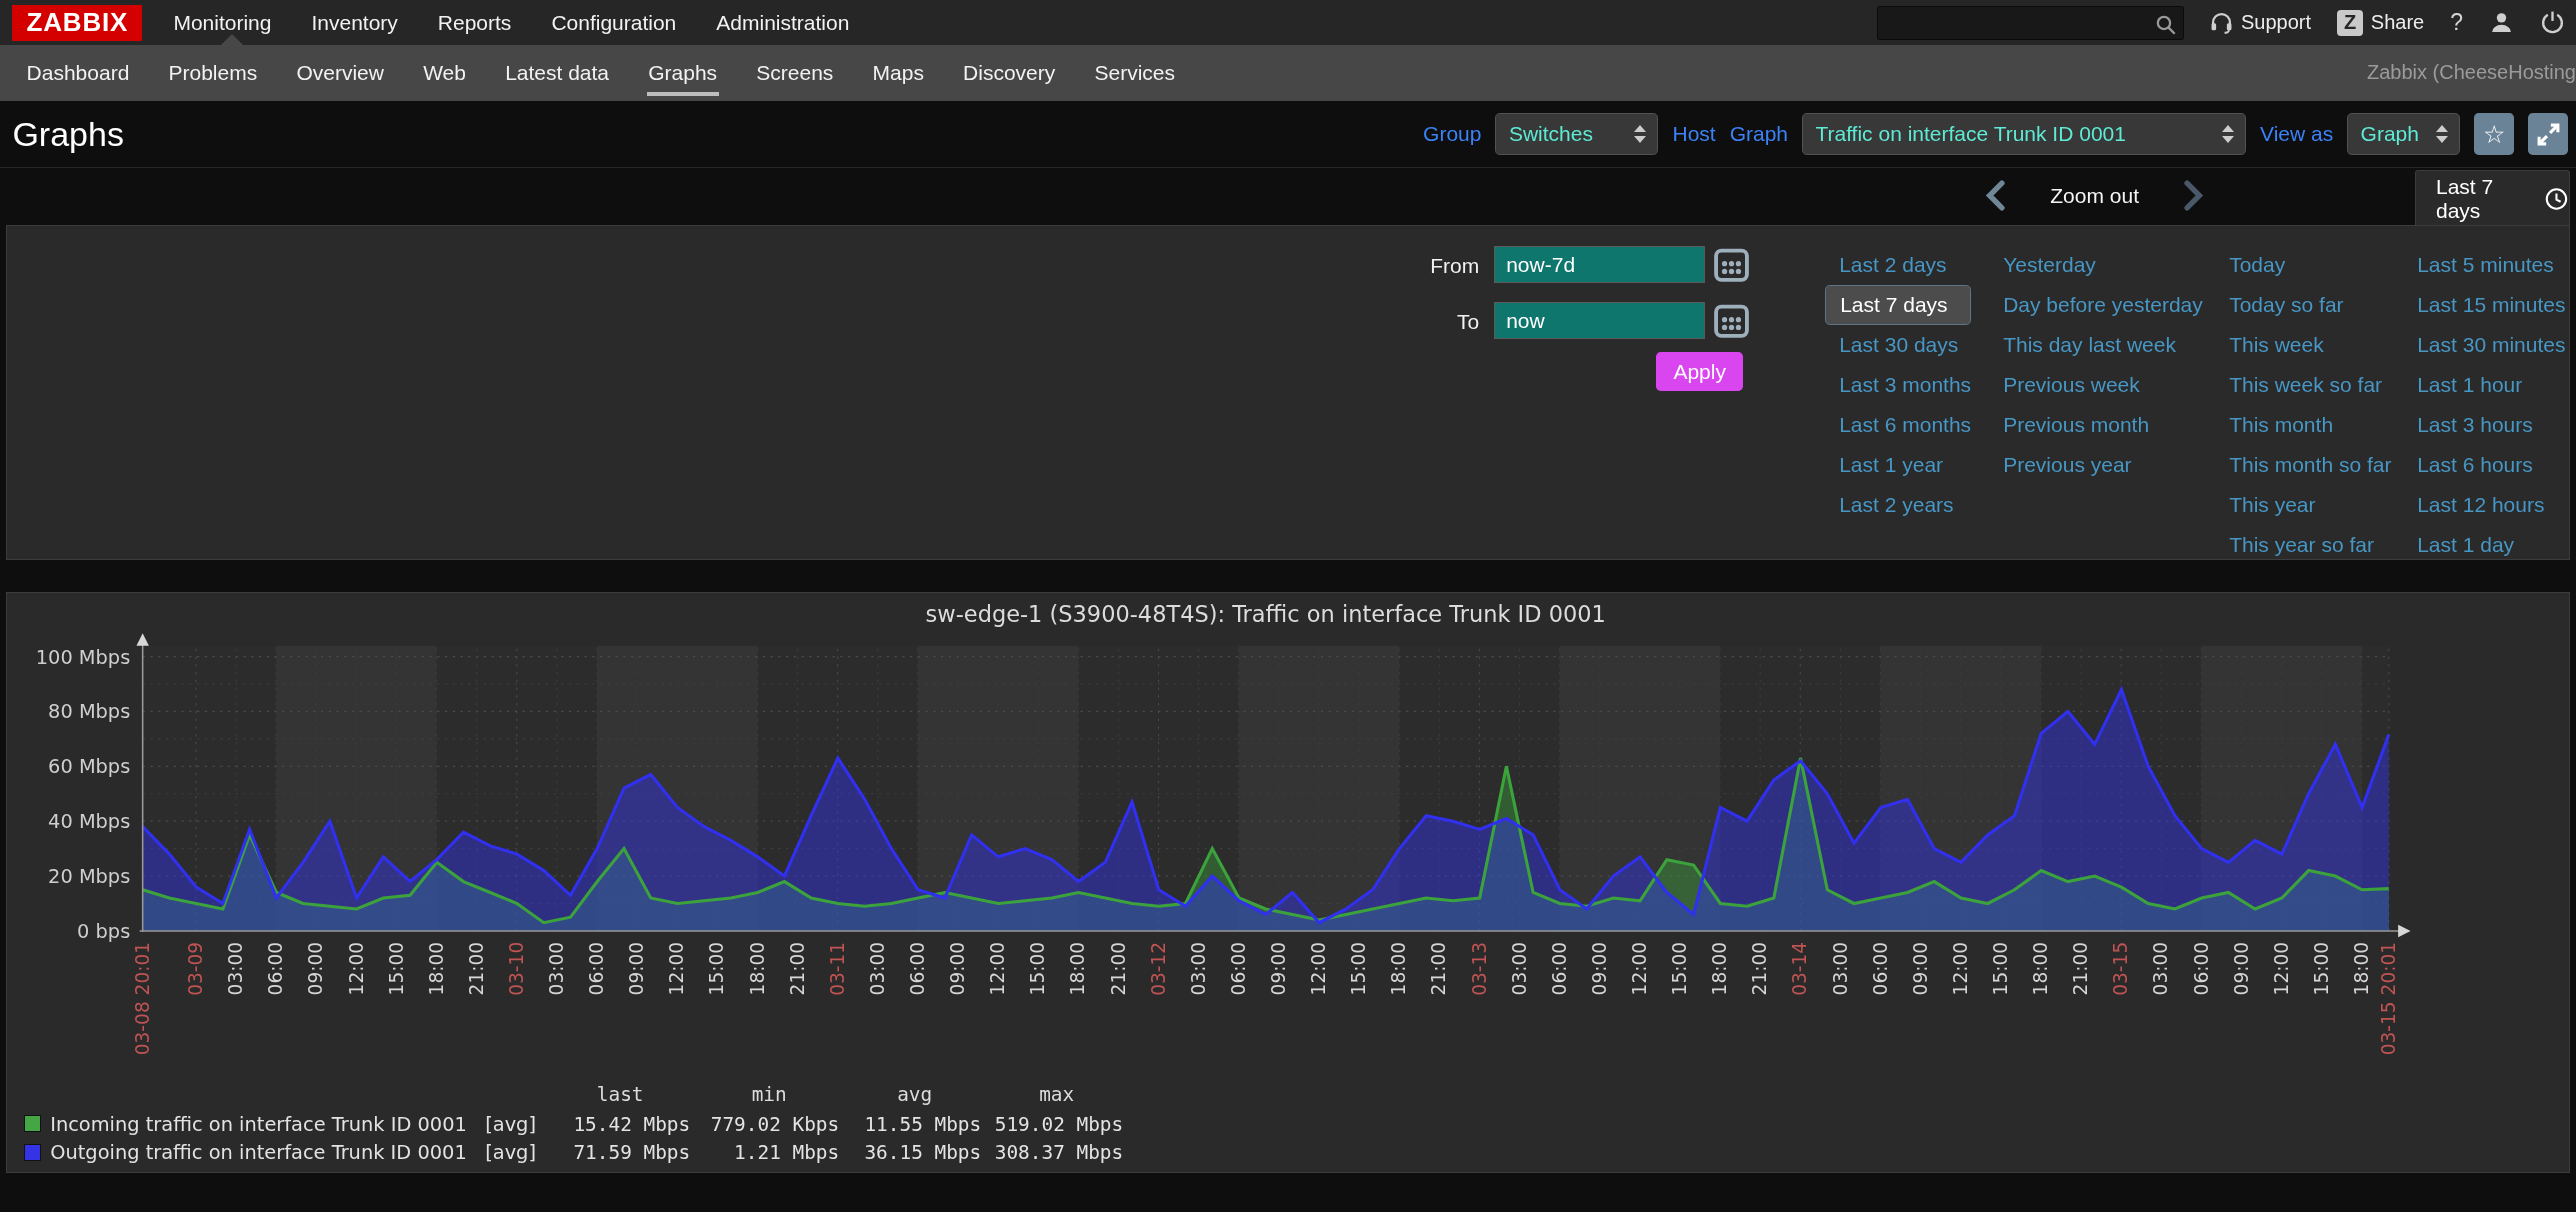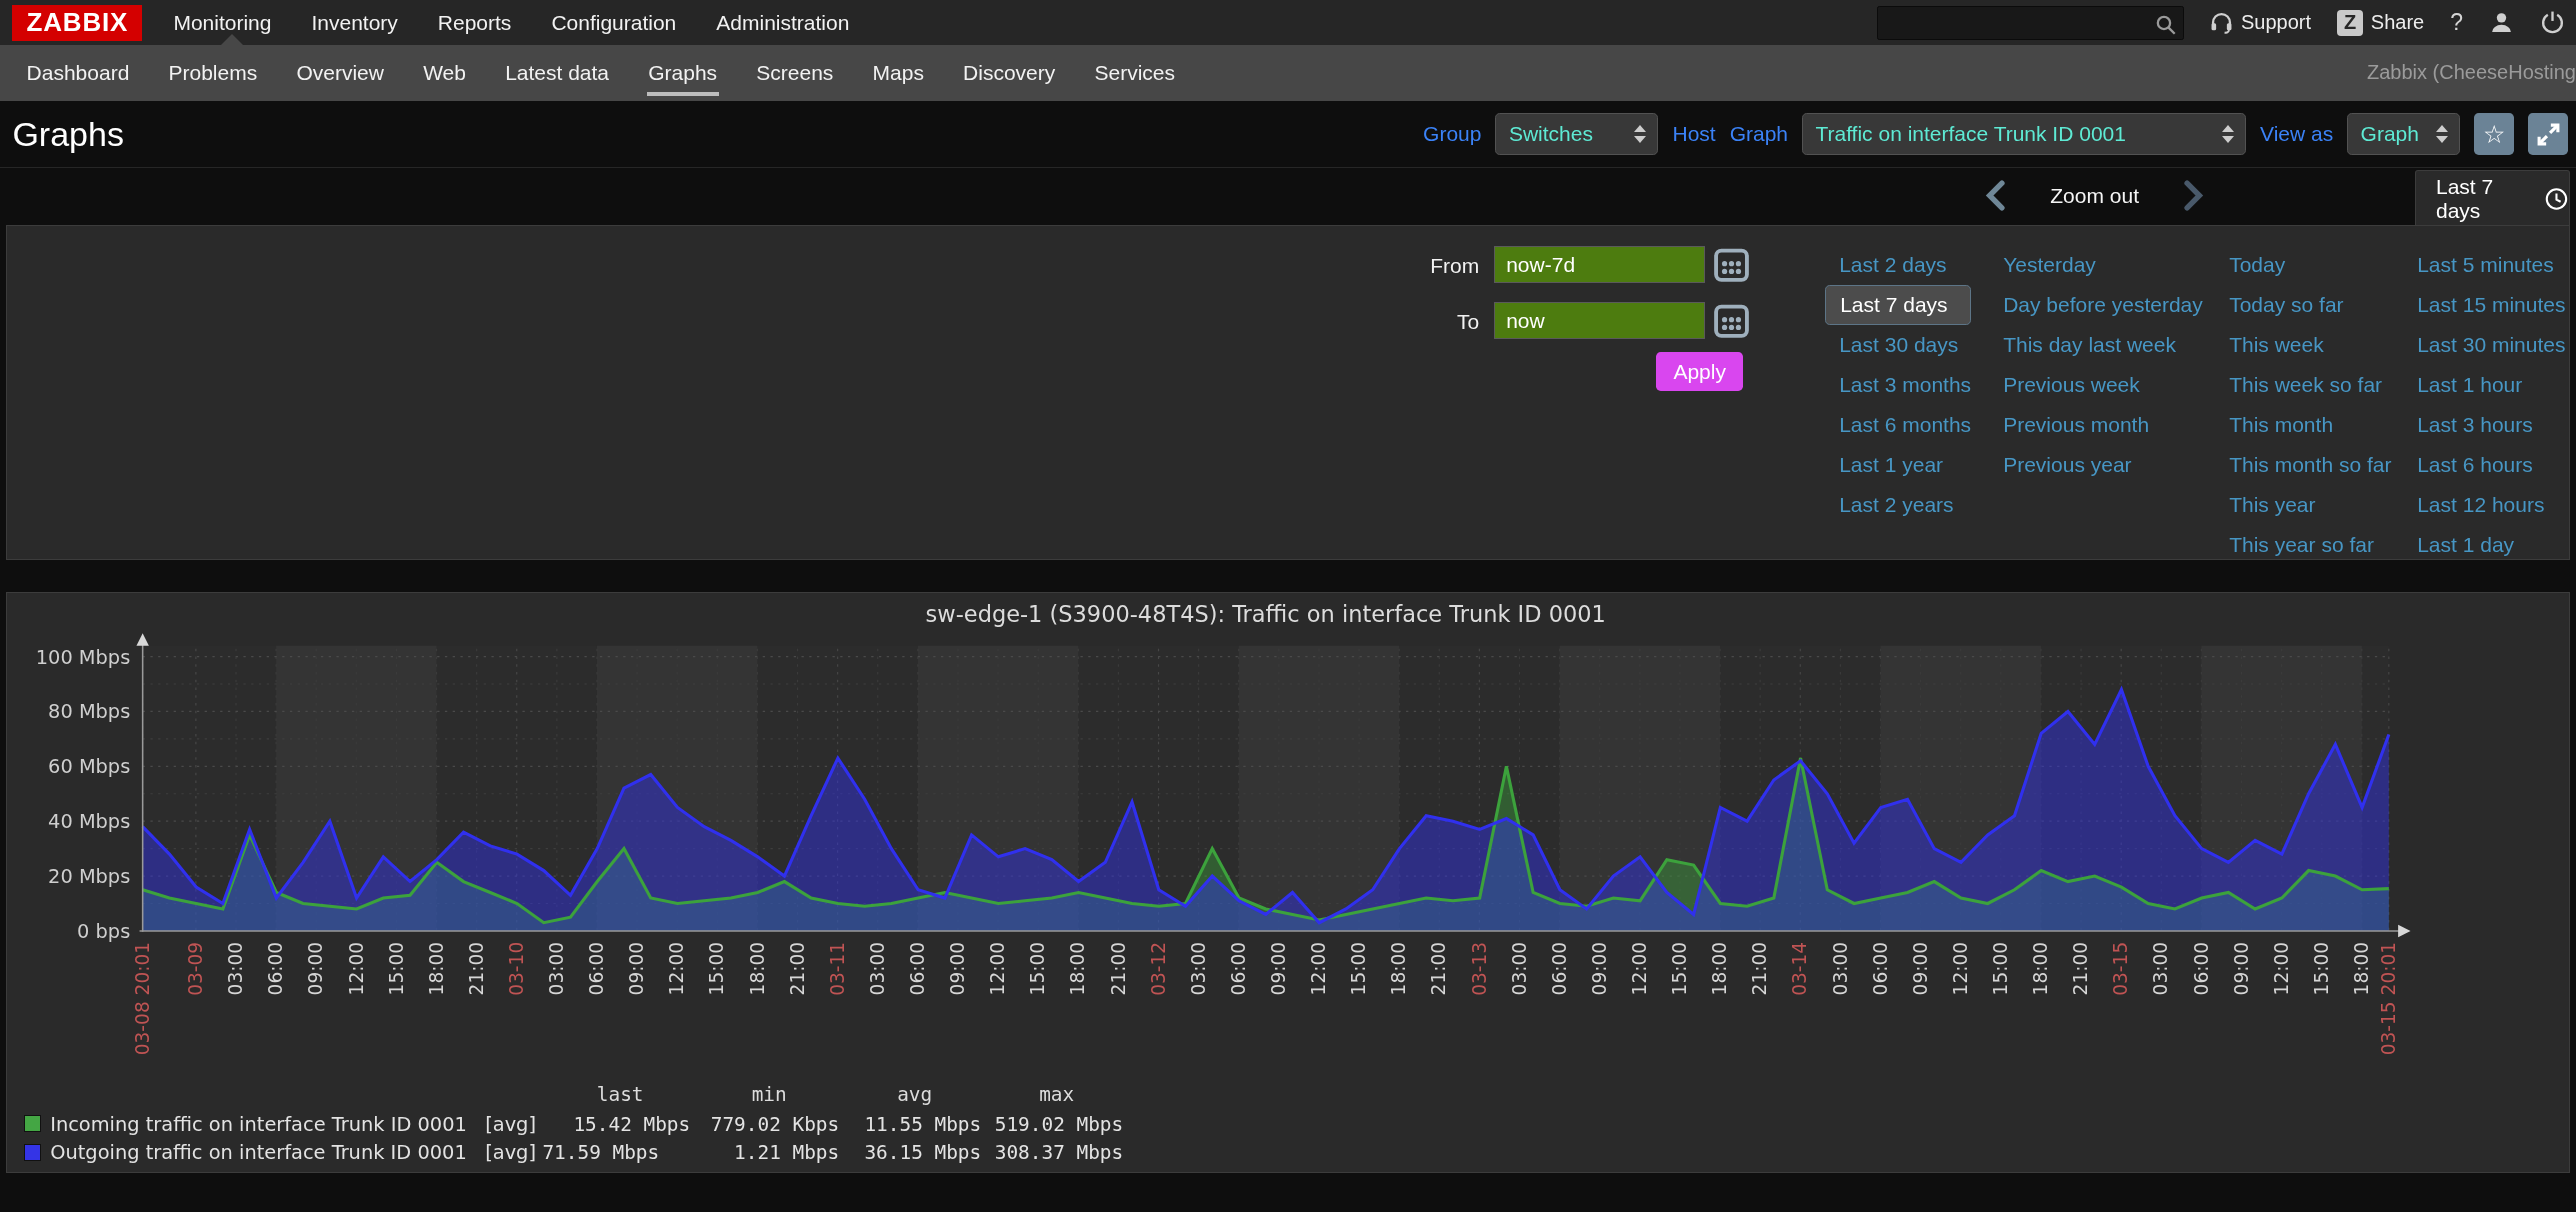--- a/index.html
+++ b/index.html
@@ -43,21 +43,21 @@
   
   .timebar { position:absolute; left:0; top:167px; width:2576px; height:57px; }
   .zoomgrp { position:absolute; right:372px; top:0; height:57px; display:flex; align-items:center; gap:45px; }
   .zo-text { font-size:21px; color:#f5f5f5; cursor:pointer; }
   .chev { cursor:pointer; }
   .timetab { position:absolute; left:2415px; top:3.1px; width:155px; height:56px; background:#2a2a2a; border:0.8px solid #3c3c3c; border-bottom:none; border-radius:3.1px 3.1px 0 0; display:flex; align-items:center; gap:12.4px; padding-left:20px; cursor:pointer; }
   .timetab .ttl { font-size:21px; color:#fff; }
   
   .panel { position:absolute; left:6.2px; top:225px; width:2564px; height:335px; background:#2a2a2a; border:0.8px solid #3c3c3c; }
   .fromto-label { position:absolute; font-size:21px; color:#f2f2f2; text-align:right; width:93px; }
-  .tinput { position:absolute; width:211px; height:37px; background:#4d7c0f; border:0.8px solid #5a5a5a; color:#fff; font-size:21px; font-family:"Liberation Sans",sans-serif; padding:0 11px; outline:none; }
+  .tinput { position:absolute; width:211px; height:37px; background:#0f766e; border:0.8px solid #5a5a5a; color:#fff; font-size:21px; font-family:"Liberation Sans",sans-serif; padding:0 11px; outline:none; }
   .calbtn { position:absolute; width:37px; height:37px; background:transparent; border:none; cursor:pointer; }
   .applybtn { position:absolute; left:1649px; top:126px; width:87px; height:39px; background:#d946ef; color:#fff; font-size:21px; border:none; border-radius:4.7px; cursor:pointer; font-family:"Liberation Sans",sans-serif; }
   .qcol { position:absolute; top:18.6px; list-style:none; }
   .qcol li { height:40px; display:flex; align-items:center; }
   .qcol li span { color:#4796c4; font-size:21px; cursor:pointer; white-space:nowrap; }
   .qcol li.sel { background:#4c4c4c; border:0.8px solid #5d7587; border-radius:4.7px; margin-left:-14px; padding:0 15.5px 0 14px; }
   .qcol li.sel span { color:#ffffff; }
   
   .widget { position:absolute; left:6.2px; top:592px; width:2564px; height:581px; background:#2a2a2a; border:0.8px solid #3c3c3c; }
   .widget svg.chart { position:absolute; left:0; top:0; }
@@ -478,19 +478,19 @@
       <div class="lg-sw" style="left: 17px; top: 41px; background: rgb(68, 166, 68);"></div>
       <div class="lg-abs lg-name" style="left: 43px; top: 39px;">Incoming traffic on interface Trunk ID 0001</div>
       <div class="lg-abs lg-name" style="left: 478px; top: 39px;">[avg]</div>
       <div class="lg-abs lg-val" style="left: 543px; top: 39px; width: 140px;">15.42 Mbps</div>
       <div class="lg-abs lg-val" style="left: 692px; top: 39px; width: 140px;">779.02 Kbps</div>
       <div class="lg-abs lg-val" style="left: 841px; top: 39px; width: 133px;">11.55 Mbps</div>
       <div class="lg-abs lg-val" style="left: 983px; top: 39px; width: 133px;">519.02 Mbps</div>
       <div class="lg-sw" style="left: 17px; top: 70px; background: rgb(52, 52, 230);"></div>
       <div class="lg-abs lg-name" style="left: 43px; top: 67px;">Outgoing traffic on interface Trunk ID 0001</div>
       <div class="lg-abs lg-name" style="left: 478px; top: 67px;">[avg]</div>
-      <div class="lg-abs lg-val" style="left: 512px; top: 67px; width: 140px;">71.59 Mbps</div>
+      <div class="lg-abs lg-val" style="left: 543px; top: 67px; width: 140px;">71.59 Mbps</div>
       <div class="lg-abs lg-val" style="left: 692px; top: 67px; width: 140px;">1.21 Mbps</div>
       <div class="lg-abs lg-val" style="left: 841px; top: 67px; width: 133px;">36.15 Mbps</div>
       <div class="lg-abs lg-val" style="left: 983px; top: 67px; width: 133px;">308.37 Mbps</div>
     </div>
 </div>
 
 
 </body></html>

